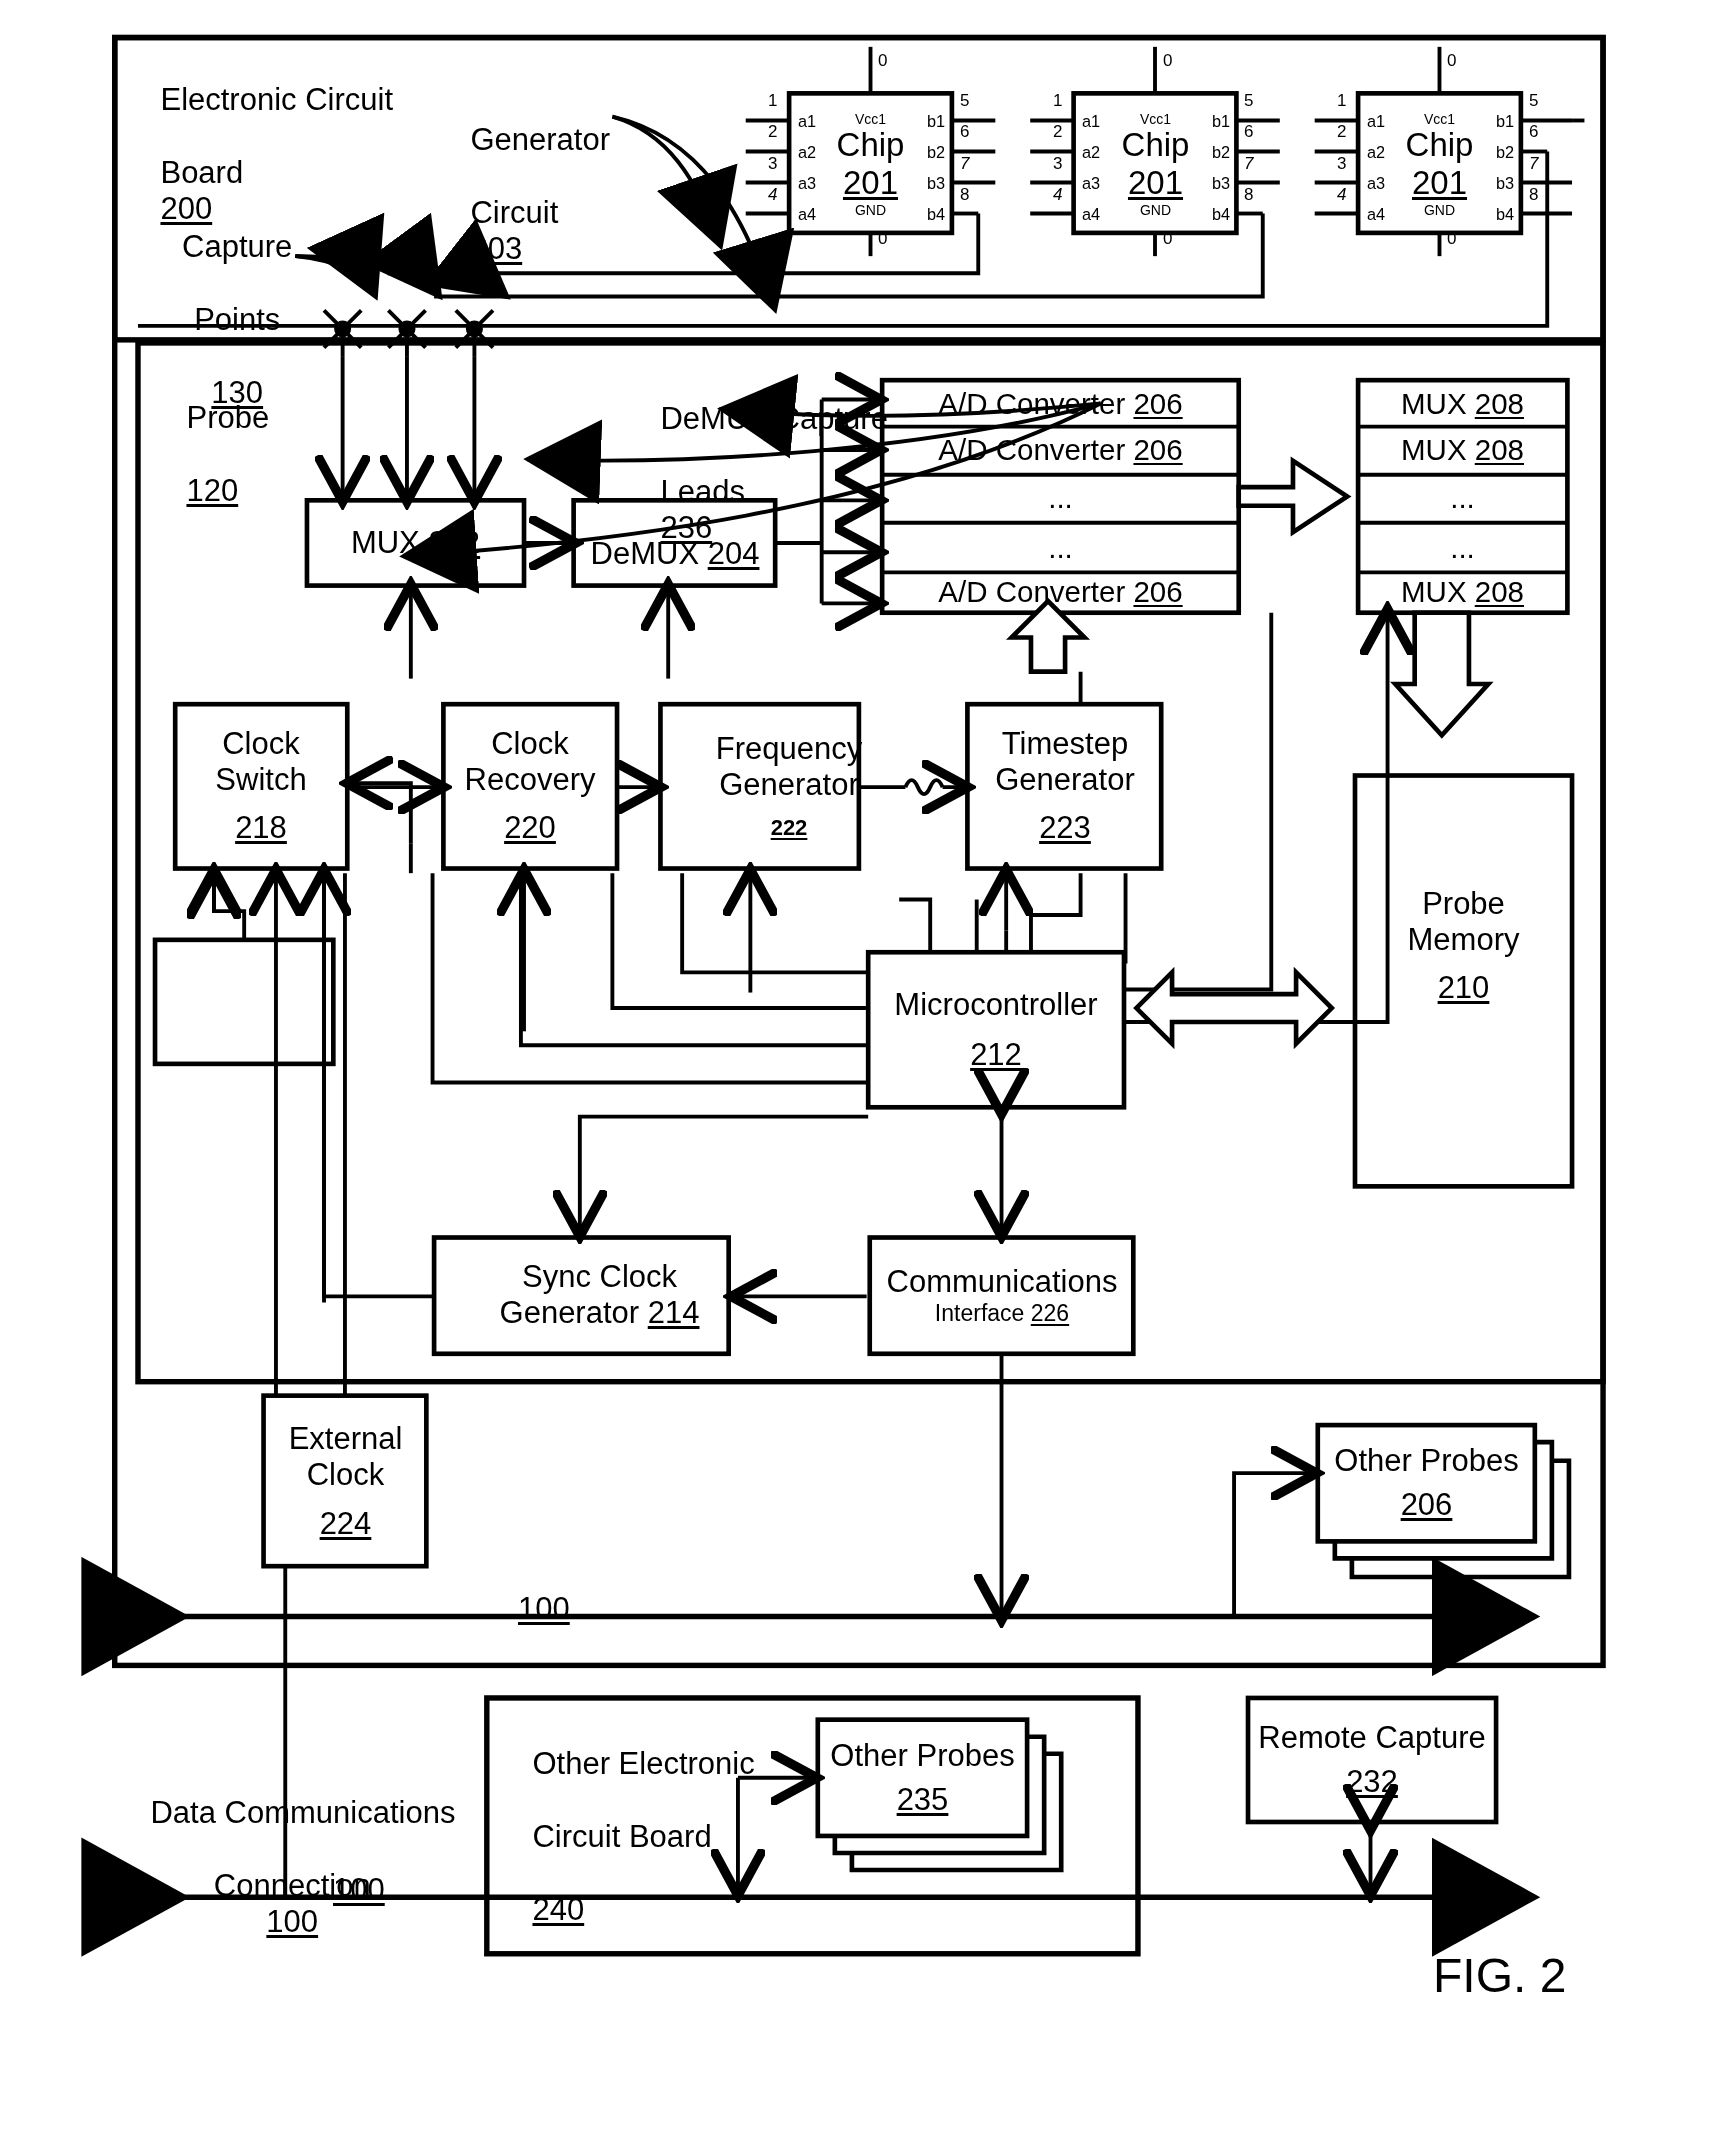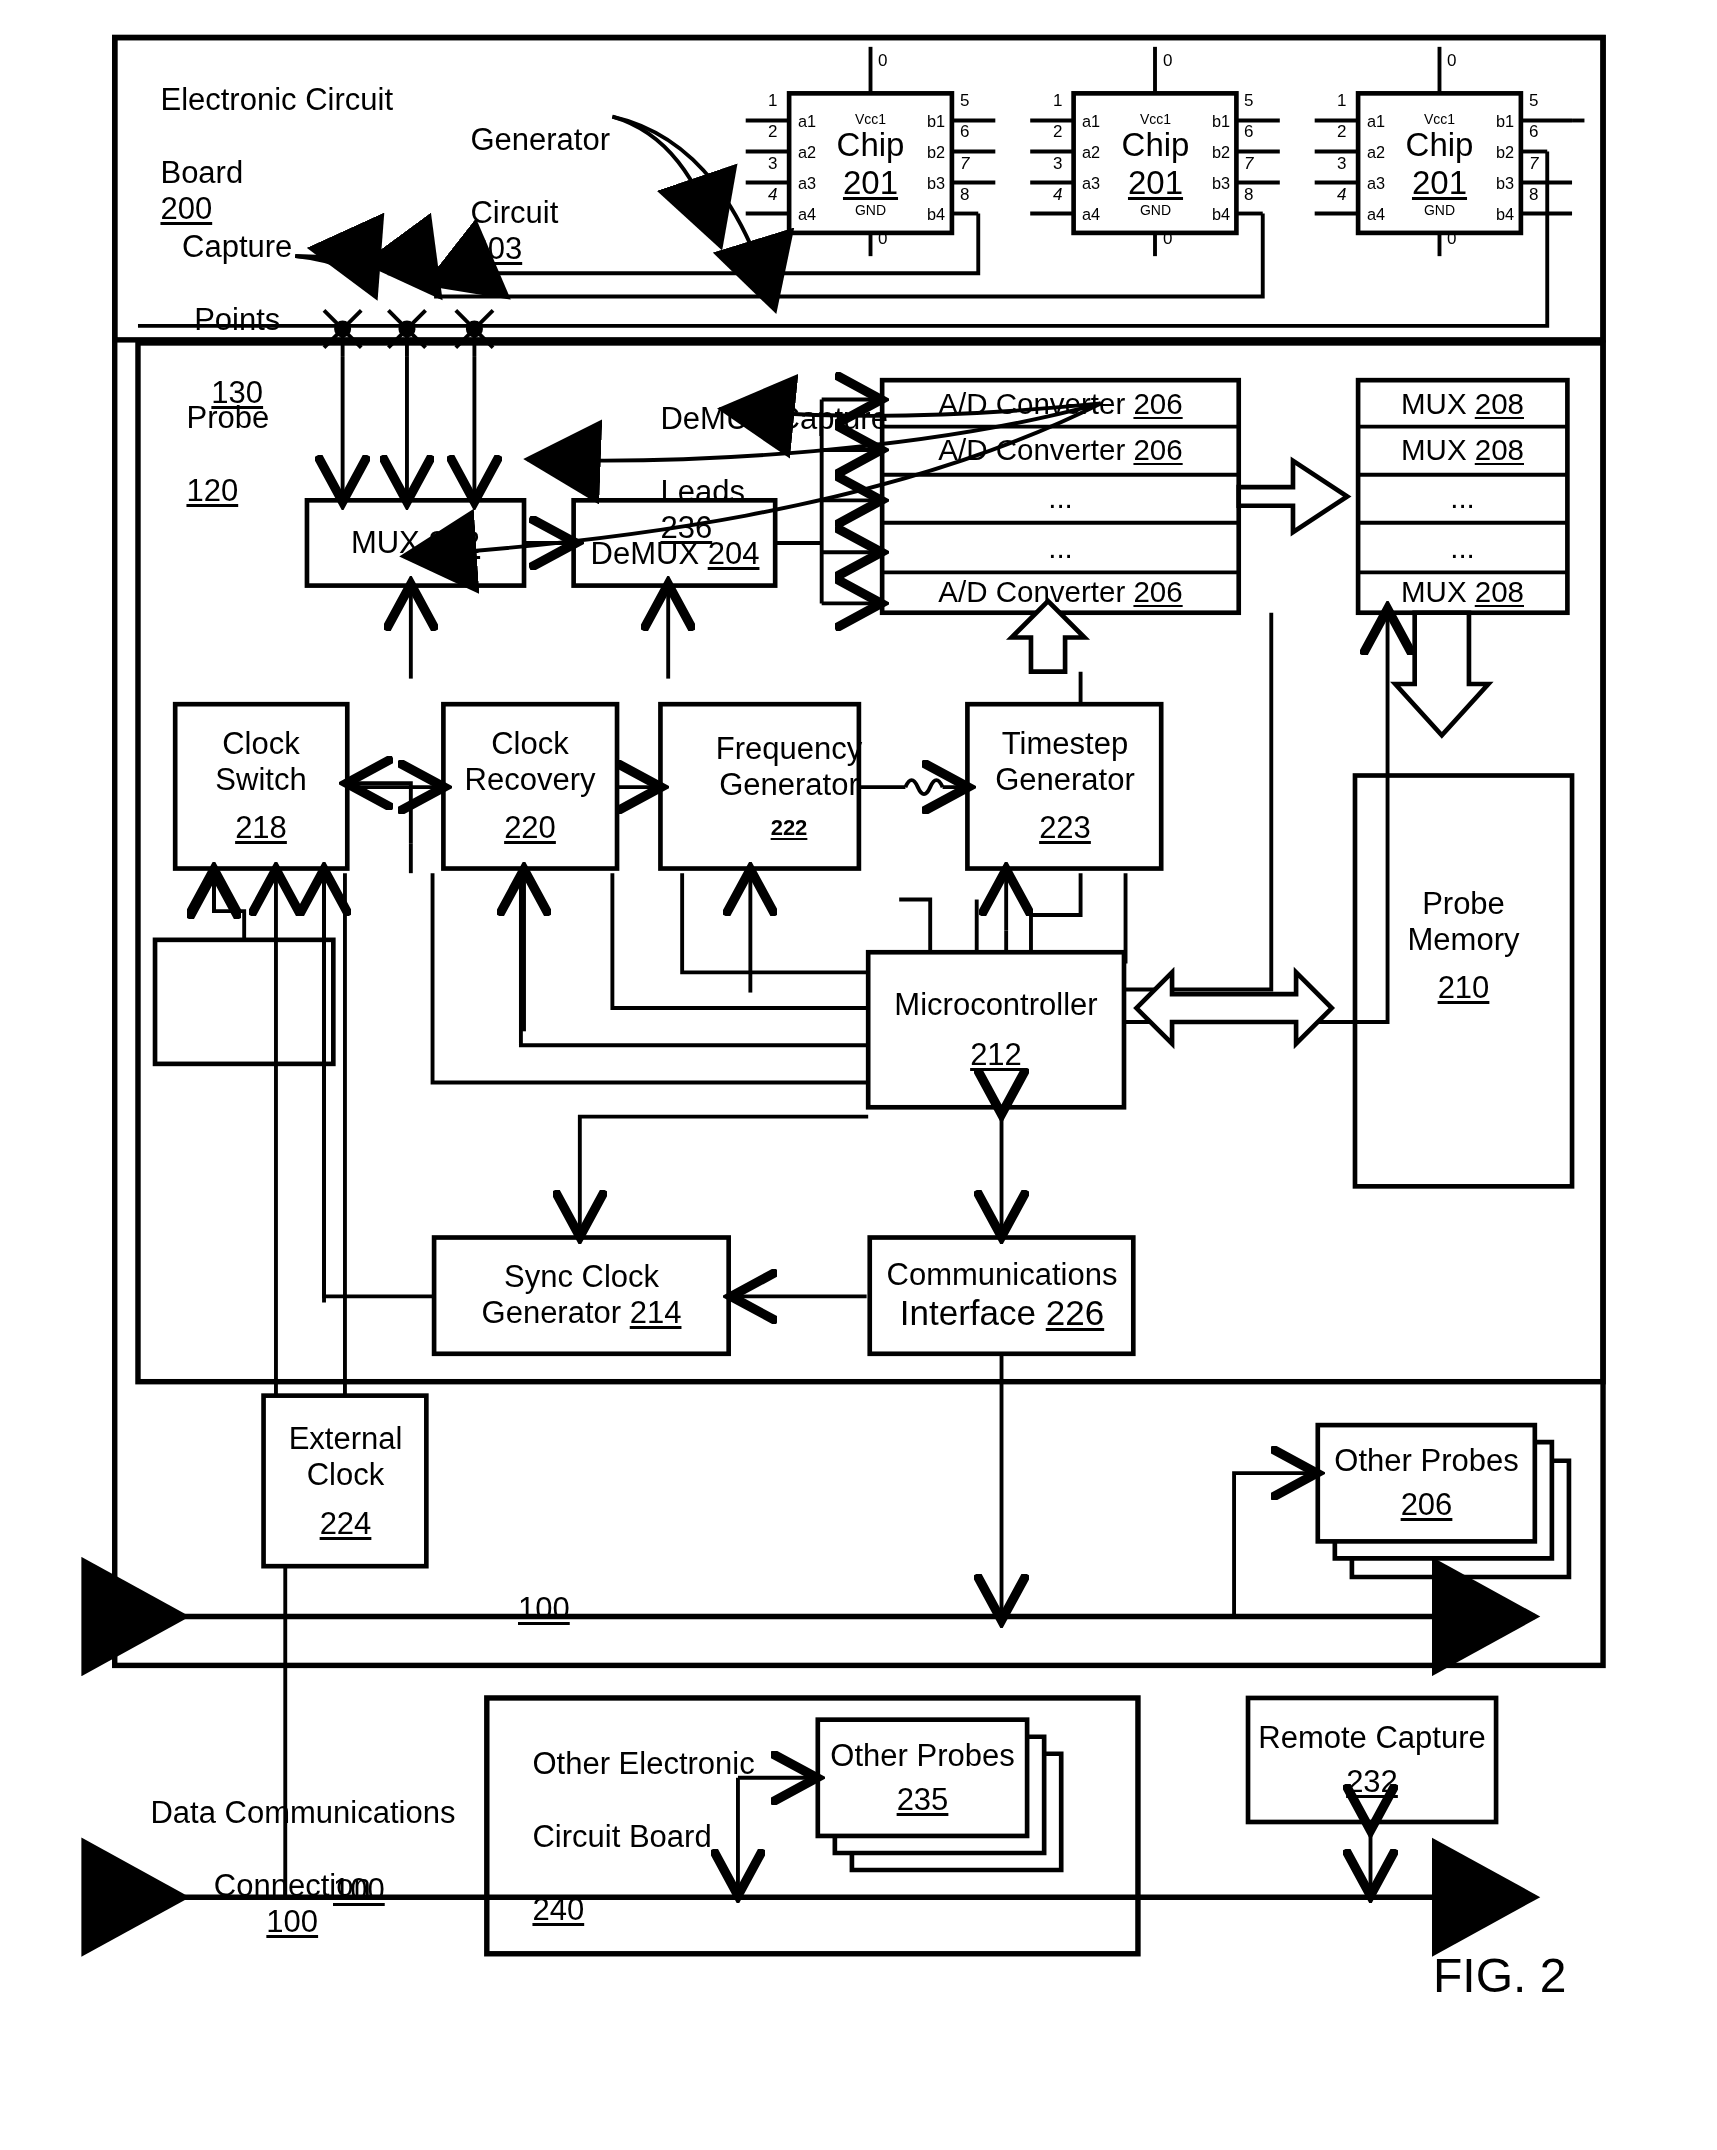--- a/index.html
+++ b/index.html
@@ -439,31 +439,31 @@
     <div style="font-size:31px;">Microcontroller</div>
     <div class="u" style="font-size:31px; margin-top:14px;">212</div>
   </div>
 
   <div class="boxtext" style="left:1355px; top:876px; width:217px; height:140px;">
     <div style="font-size:31px;">Probe</div>
     <div style="font-size:31px;">Memory</div>
     <div class="u" style="font-size:31px; margin-top:12.4px;">210</div>
   </div>
 
-  <div class="boxtext" style="left:434px; top:1237px; width:295px; height:116px;align-items:center;">
+  <div class="boxtext" style="left:452px; top:1237px; width:295px; height:116px;align-items:center;">
     <div style="font-size:31px;">Sync Clock</div>
     <div style="font-size:31px;">
       <span>Generator</span>
       <span class="u">214</span>
     </div>
   </div>
 
   <div class="boxtext" style="left:870px; top:1237px; width:264px; height:116px;">
     <div style="font-size:31px;">Communications</div>
-    <div style="font-size:35px;">
+    <div style="font-size:23px;">
       <span>Interface</span>
       <span class="u">226</span>
     </div>
   </div>
 
   <div class="boxtext" style="left:264px; top:1396px; width:163px; height:171px;">
     <div style="font-size:31px;">External</div>
     <div style="font-size:31px;">Clock</div>
     <div class="u" style="font-size:31px; margin-top:12.4px;">224</div>
   </div>

